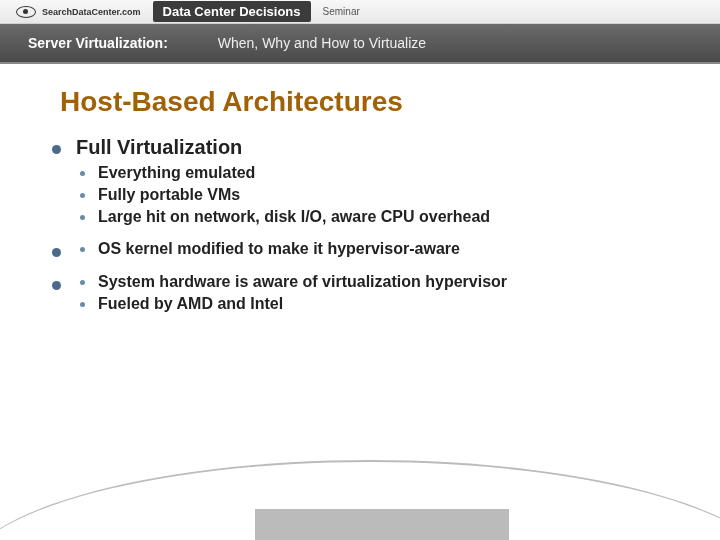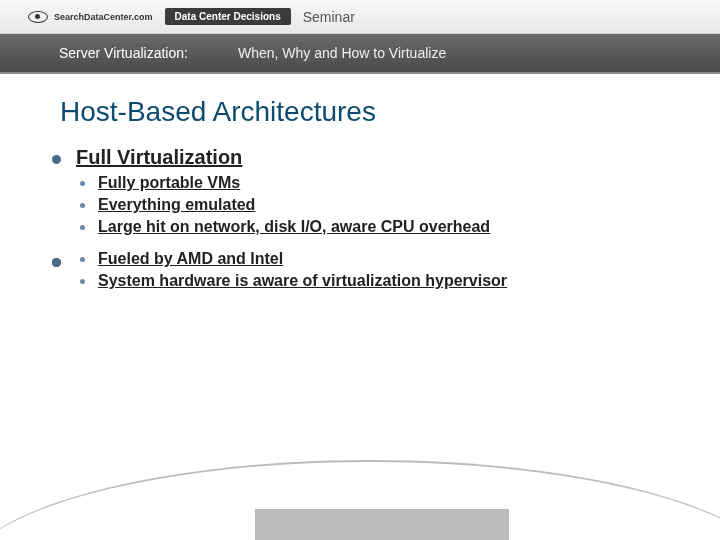--- a/index.html
+++ b/index.html
@@ -5,75 +5,74 @@
   * { margin: 0; padding: 0; box-sizing: border-box; }
   body {
     width: 720px;
     height: 540px;
     background: #fff;
     font-family: Verdana, Geneva, sans-serif;
     overflow: hidden;
     position: relative;
   }
   .top-bar {
-    height: 34px;
+    height: 24px;
     background: linear-gradient(to bottom, #f8f8f8, #e8e8e8);
     display: flex;
     align-items: center;
-    padding: 0 28px;
+    padding: 0 16px;
     gap: 12px;
     border-bottom: 1px solid #d0d0d0;
   }
   .brand-group { display: flex; align-items: center; gap: 6px; }
   .eye-icon {
     width: 20px; height: 12px;
     border: 1.5px solid #333;
     border-radius: 50%;
     position: relative;
   }
   .eye-icon::after {
     content: ""; position: absolute; width: 5px; height: 5px;
     background: #333; border-radius: 50%;
     top: 2px; left: 6px;
   }
   .brand-name { font-size: 9px; color: #333; font-weight: bold; }
   .pill {
     background: #3b3b3b; color: #fff;
-    font-size: 10px; font-weight: bold;
+    font-size: 13px; font-weight: bold;
     padding: 3px 10px; border-radius: 2px;
   }
-  .seminar { font-size: 14px; color: #555; }
+  .seminar { font-size: 10px; color: #555; }
   .subtitle-bar {
     height: 38px;
     background: linear-gradient(to bottom, #6a6a6a, #4a4a4a);
     display: flex; align-items: center;
     padding: 0 28px;
     color: #fff;
     font-size: 14px;
   }
-  .subtitle-bar .strong { font-weight: normal; margin-right: 6px; margin-left: 31px; }
+  .subtitle-bar .strong { font-weight: bold; margin-right: 6px; }
   .subtitle-bar .rest { font-weight: normal; color: #eee; margin-left: 44px; }
   .divider-line { height: 2px; background: #888; margin-top: 0; }
   .slide-body { padding: 22px 30px 10px 52px; }
   .slide-title {
     font-size: 28px;
-    color: #0c4a6e;
-    font-weight: normal;
+    color: #a16207;
+    font-weight: bold;
     margin-bottom: 18px;
     margin-left: 8px;
   }
   ul.level1 { list-style: none; }
   ul.level1 > li {
     position: relative;
     padding-left: 24px;
     margin-bottom: 12px;
     font-size: 20px;
     font-weight: bold;
     color: #222;
-    text-decoration: underline;
   }
   ul.level1 > li::before {
     content: "";
     position: absolute;
     left: 0; top: 9px;
     width: 9px; height: 9px;
     background: #4a6a8a;
     border-radius: 50%;
   }
   ul.level2 { list-style: none; margin-top: 4px; }
@@ -121,31 +120,32 @@
 </div>
 <div class="divider-line"></div>
 
 <div class="slide-body">
   <div class="slide-title">Host-Based Architectures</div>
 
   <ul class="level1">
     <li>
       <span>Full Virtualization</span>
       <ul class="level2">
+        <li>Everything emulated</li>
         <li>Fully portable VMs</li>
-        <li>Everything emulated</li>
         <li>Large hit on network, disk I/O, aware CPU overhead</li>
       </ul>
     </li>
     <li>
       <ul class="level2">
+        <li>OS kernel modified to make it hypervisor-aware</li>
       </ul>
     </li>
     <li>
       <ul class="level2">
+        <li>System hardware is aware of virtualization hypervisor</li>
         <li>Fueled by AMD and Intel</li>
-        <li>System hardware is aware of virtualization hypervisor</li>
       </ul>
     </li>
   </ul>
 </div>
 
 <div class="swoosh"></div>
 
 </body></html>

